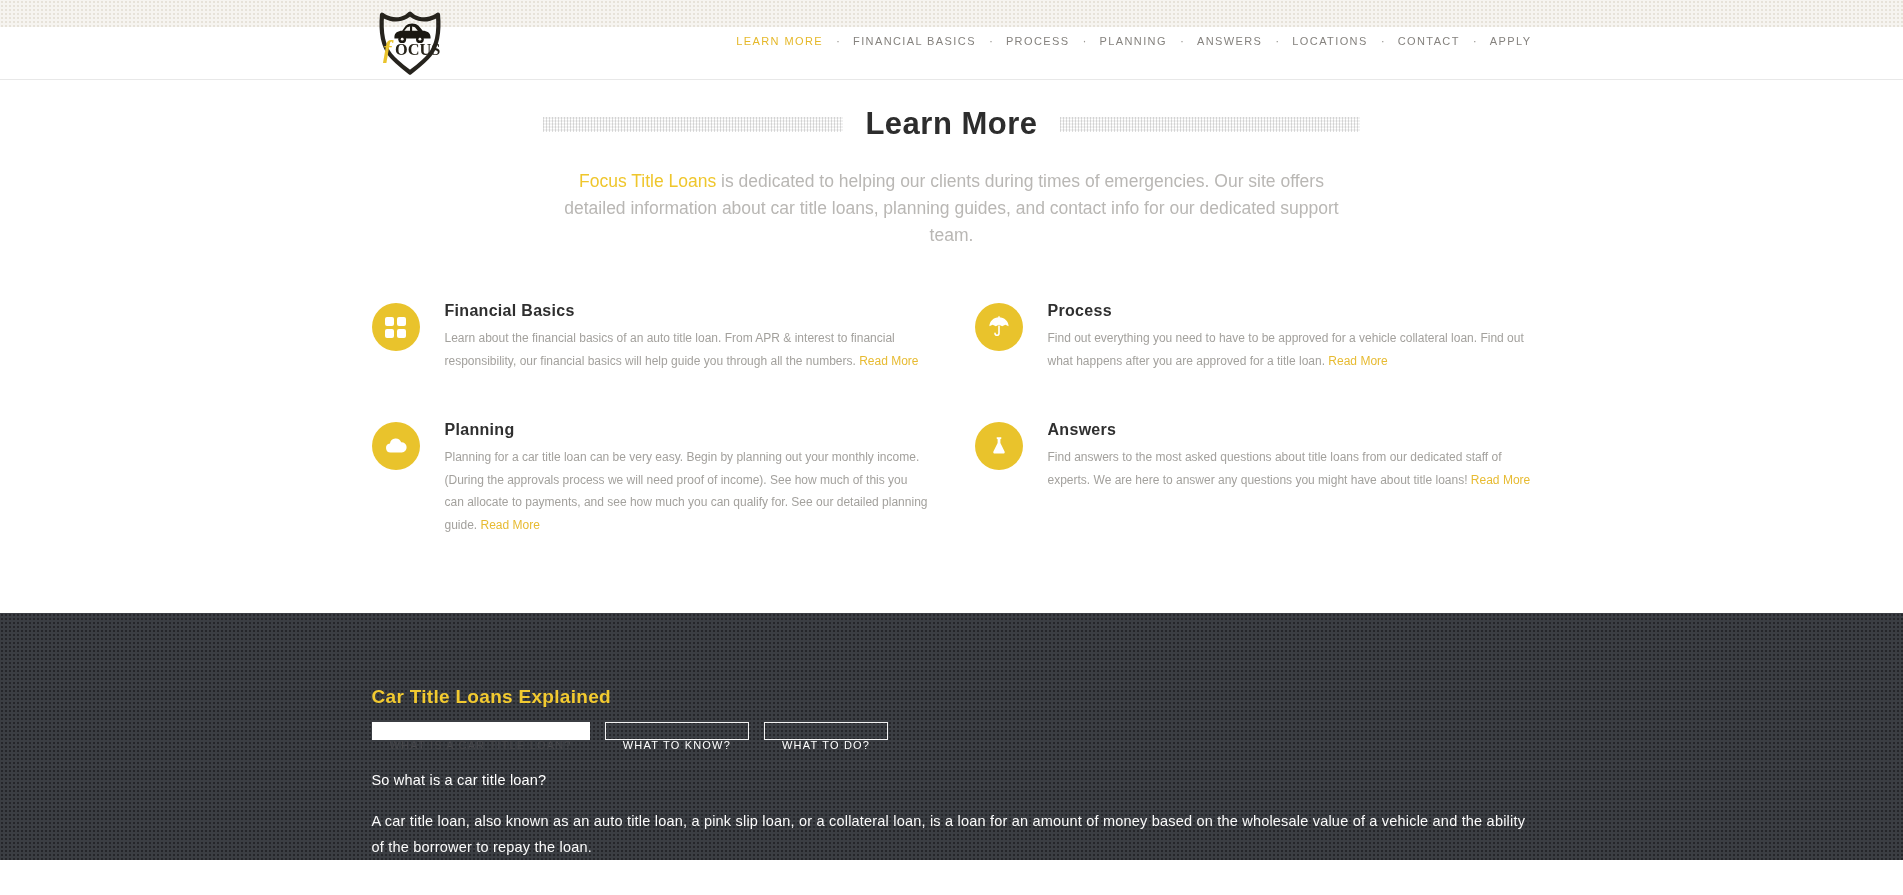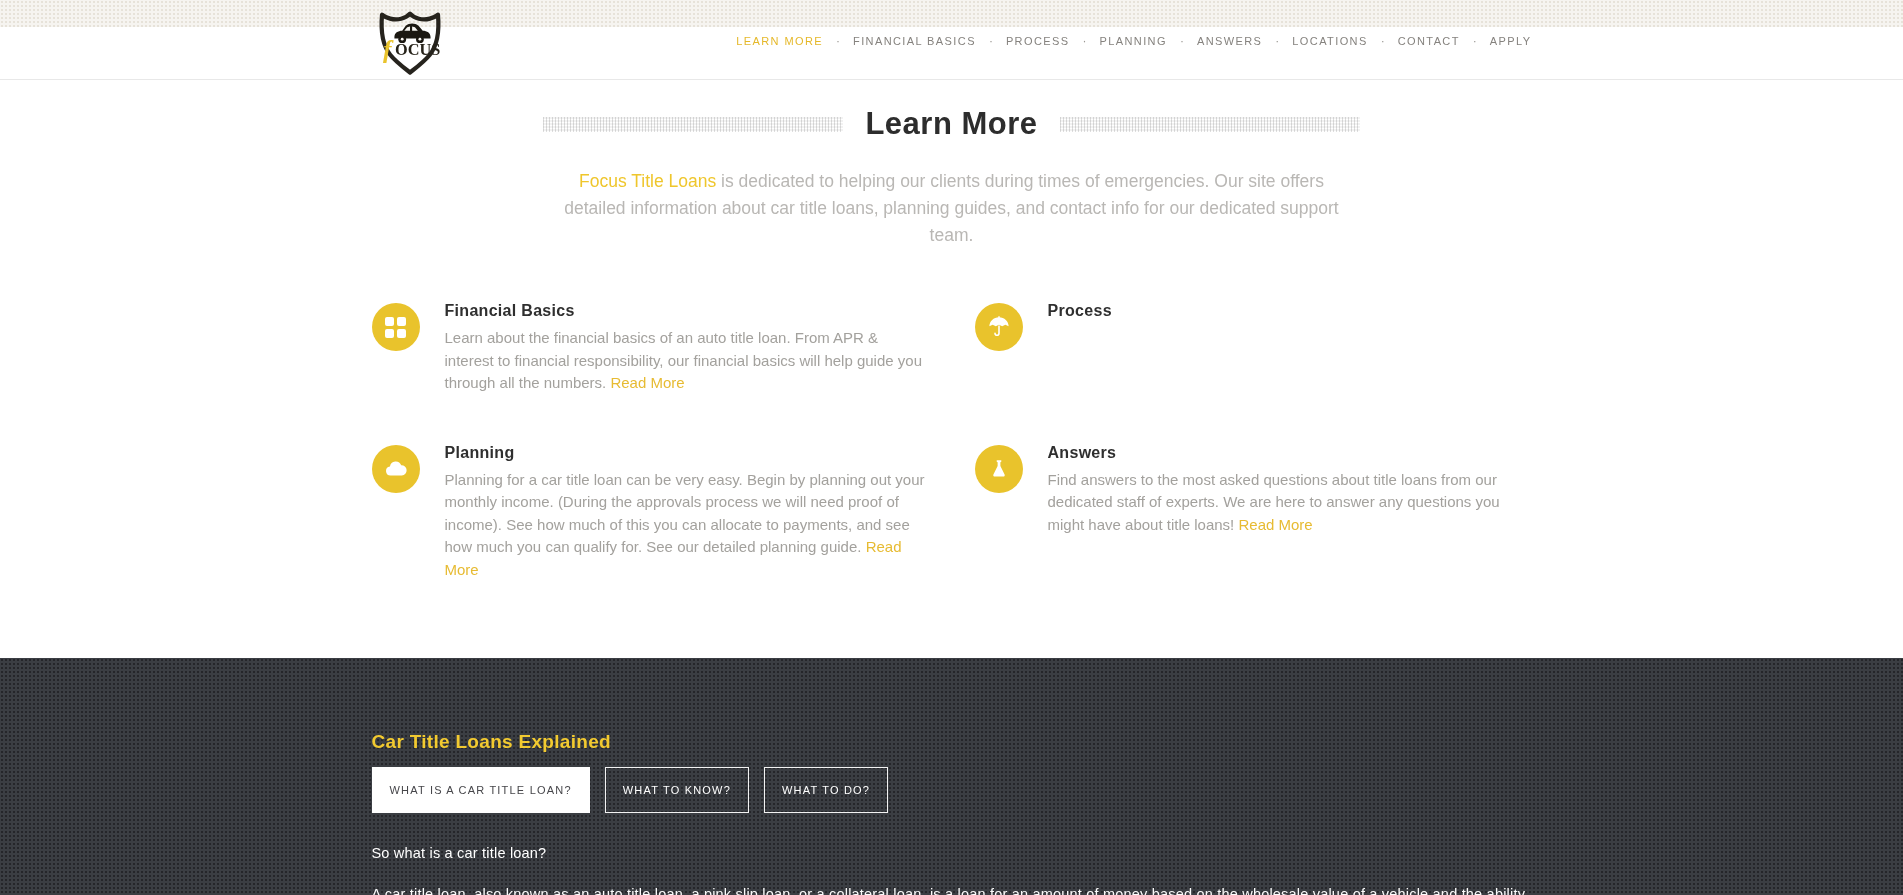--- a/index.html
+++ b/index.html
@@ -122,21 +122,21 @@
   .f-body { flex: 1; }
   .f-title {
     font-size: 16px;
     font-weight: bold;
     color: #2f2f2f;
     line-height: 20px;
     margin-bottom: 6px;
     letter-spacing: 0.3px;
   }
   .f-text {
-    font-size: 15px;
+    font-size: 12px;
     color: #a3a19d;
     line-height: 22.5px;
   }
   .readmore { color: #e7bb32; text-decoration: none; cursor: pointer; }
 
   
   .dark {
     min-height: 236px;
     background-color: #3b3e43;
     background-image: radial-gradient(rgba(0,0,0,0.38) 1px, transparent 1.5px);
@@ -145,23 +145,23 @@
   }
   h2.dark-title {
     font-size: 19px;
     font-weight: bold;
     color: #f2ca30;
     line-height: 26px;
     letter-spacing: 0.3px;
   }
   .tabs { margin-top: 12px; display: flex; }
   .tab {
-    height: 46px;
+    height: 18px;
     line-height: 29px;
-    padding: 0 17px;
+    padding: 8px 17px;
     font-size: 11px;
     letter-spacing: 1.2px;
     text-transform: uppercase;
     color: #ffffff;
     background: transparent;
     border: 1px solid #f2f2f2;
     margin-right: 15px;
     cursor: pointer;
     white-space: nowrap;
   }
@@ -267,20 +267,21 @@
       <div class="feature">
         <div class="fi-circle">
           <svg viewBox="0 0 24 24" width="24" height="24">
             <path d="M12 2.2 C6.6 2.2 2.4 6.2 2.4 11.2 L5.6 9.8 L8.8 11.2 L12 9.8 L15.2 11.2 L18.4 9.8 L21.6 11.2 C21.6 6.2 17.4 2.2 12 2.2 Z" fill="#fff"></path>
             <path d="M12 11 v7.2 a2 2 0 0 1 -4 0" fill="none" stroke="#fff" stroke-width="1.6" stroke-linecap="round"></path>
             <rect x="11.3" y="1" width="1.4" height="2.5" rx="0.7" fill="#fff"></rect>
           </svg>
         </div>
         <div class="f-body">
           <div class="f-title">Process</div>
+          <div class="f-text"><span>Find out everything you need to have to be approved for a vehicle collateral loan.   Find out what happens after you are approved for a title loan. </span><a class="readmore" href="#">Read More</a></div>
         </div>
       </div>
 
       <div class="feature">
         <div class="fi-circle">
           <svg viewBox="0 0 24 24" width="26" height="26">
             <path d="M7 18 a4.2 4.2 0 0 1 -0.6 -8.36 A5.4 5.4 0 0 1 16.8 8.6 A3.8 3.8 0 0 1 17.4 18 Z" fill="#fff"></path>
           </svg>
         </div>
         <div class="f-body">

